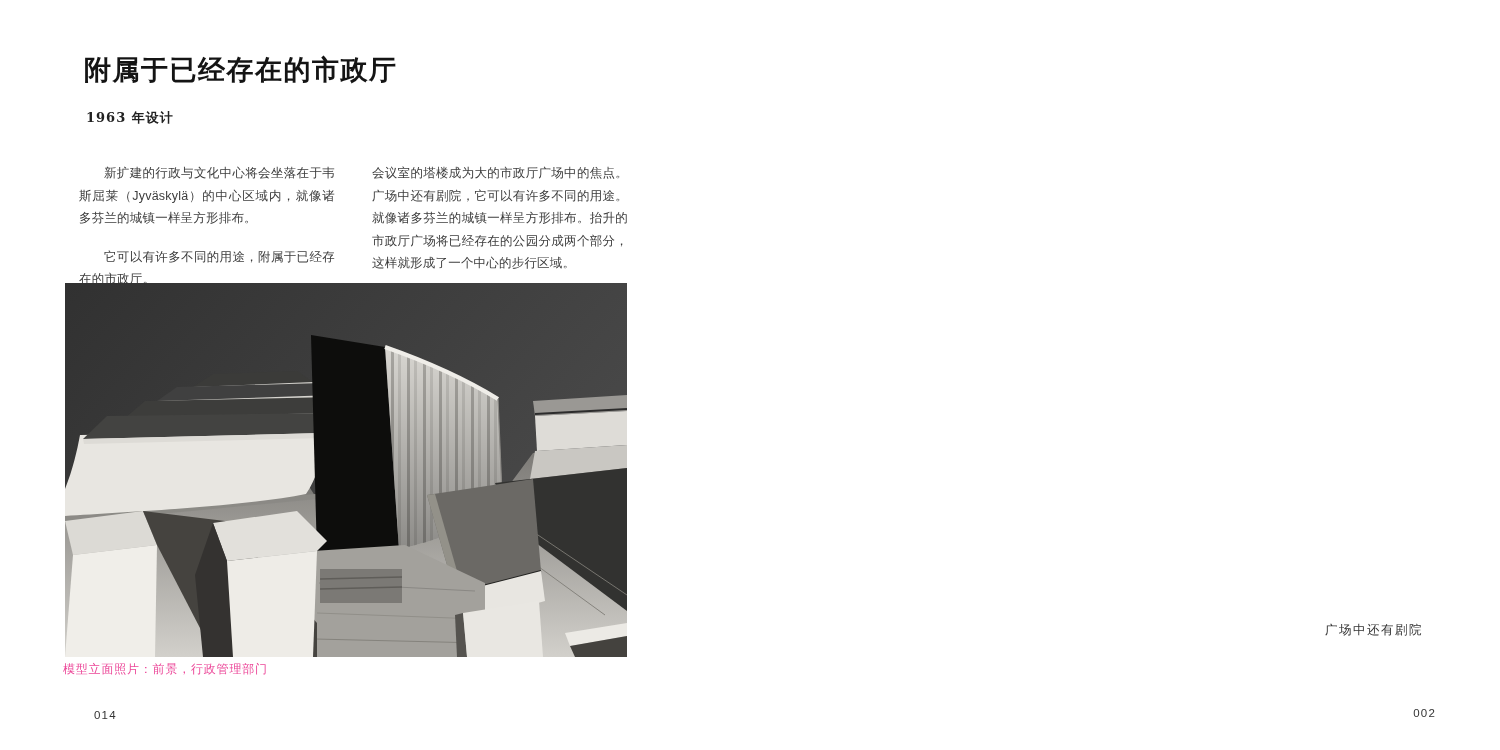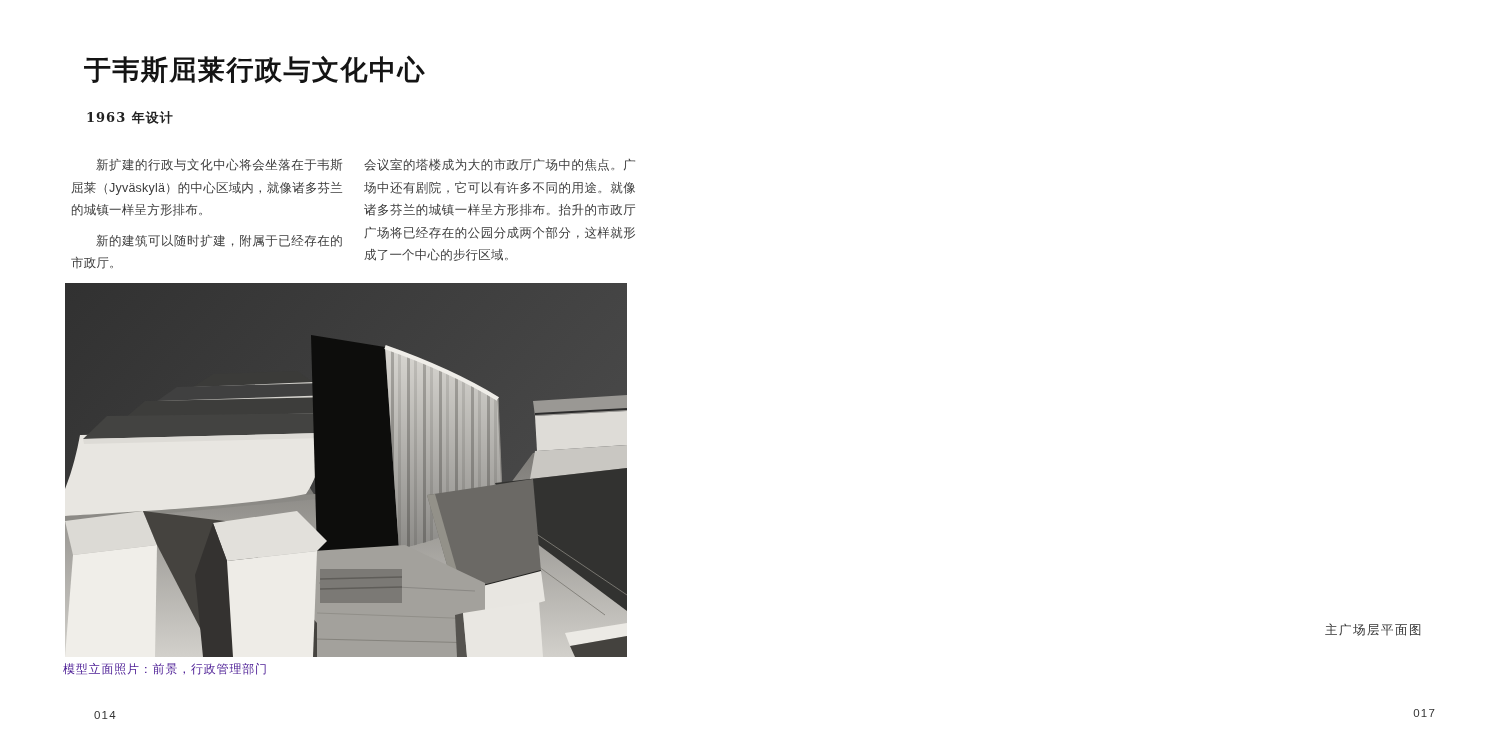--- a/index.html
+++ b/index.html
@@ -20,53 +20,53 @@
   .subtitle{
     position:absolute;left:86px;top:109px;
     font-family:"DejaVu Serif","Liberation Serif",serif;
     font-size:13px;font-weight:700;letter-spacing:1px;color:#222;
   }
   .col{
     position:absolute;top:146px;width:288px;
     font-size:12.5px;line-height:22.5px;text-align:justify;color:#3c3c3c;
     letter-spacing:0.2px;
   }
-  .col p{margin:8px;}
+  .col p{margin:16px;}
   .col p.indent{text-indent:2em;}
   .col-1{left:63px;}
   .col-2{left:356px;}
 
   figure{margin:0;padding:0;position:absolute;}
   .photo-fig{left:65px;top:283px;width:562px;height:374px;}
   .photo-fig svg{display:block;}
   .photo-caption{
     position:absolute;left:63px;top:661px;
-    font-size:12px;color:#4c1d95;letter-spacing:0.8px;
+    font-size:12px;color:#ec4899;letter-spacing:0.8px;
   }
   .plan-caption{
     position:absolute;right:77px;top:622px;
     font-size:12.5px;color:#333;letter-spacing:1.5px;
   }
   .folio{
     position:absolute;font-size:11.5px;letter-spacing:1.2px;color:#333;padding-left:16px;
   }
   .folio-left{left:78px;top:709px;}
   .folio-right{right:64px;top:707px;}
 </style>
 </head>
 <body>
 
 <div class="page page-left">
 
-  <h1 class="title">于韦斯屈莱行政与文化中心</h1>
+  <h1 class="title">附属于已经存在的市政厅</h1>
   <div class="subtitle">1963 年设计</div>
 
   <div class="col col-1">
     <p class="indent">新扩建的行政与文化中心将会坐落在于韦斯屈莱（Jyväskylä）的中心区域内，就像诸多芬兰的城镇一样呈方形排布。</p>
-    <p class="indent">新的建筑可以随时扩建，附属于已经存在的市政厅。</p>
+    <p class="indent">它可以有许多不同的用途，附属于已经存在的市政厅。</p>
   </div>
   <div class="col col-2">
     <p>会议室的塔楼成为大的市政厅广场中的焦点。广场中还有剧院，它可以有许多不同的用途。就像诸多芬兰的城镇一样呈方形排布。抬升的市政厅广场将已经存在的公园分成两个部分，这样就形成了一个中心的步行区域。</p>
   </div>
 
   <figure class="photo-fig">
     <svg width="562" height="374" viewBox="0 0 562 374" xmlns="http://www.w3.org/2000/svg">
       <defs>
         <linearGradient id="bgG" x1="0" y1="0" x2="1" y2="0.6">
           <stop offset="0" stop-color="#313131"></stop>
@@ -160,15 +160,15 @@
       <polygon points="505,363 562,353 562,374 510,374" fill="#44423e"></polygon>
     </svg>
   </figure>
 
   <div class="photo-caption">模型立面照片：前景，行政管理部门</div>
   <div class="folio folio-left">014</div>
 </div>
 
 <div class="page page-right">
 
-  <div class="plan-caption">主广场层平面图</div>
-  <div class="folio folio-right">017</div>
+  <div class="plan-caption">广场中还有剧院</div>
+  <div class="folio folio-right">002</div>
 </div>
 
 </body></html>

